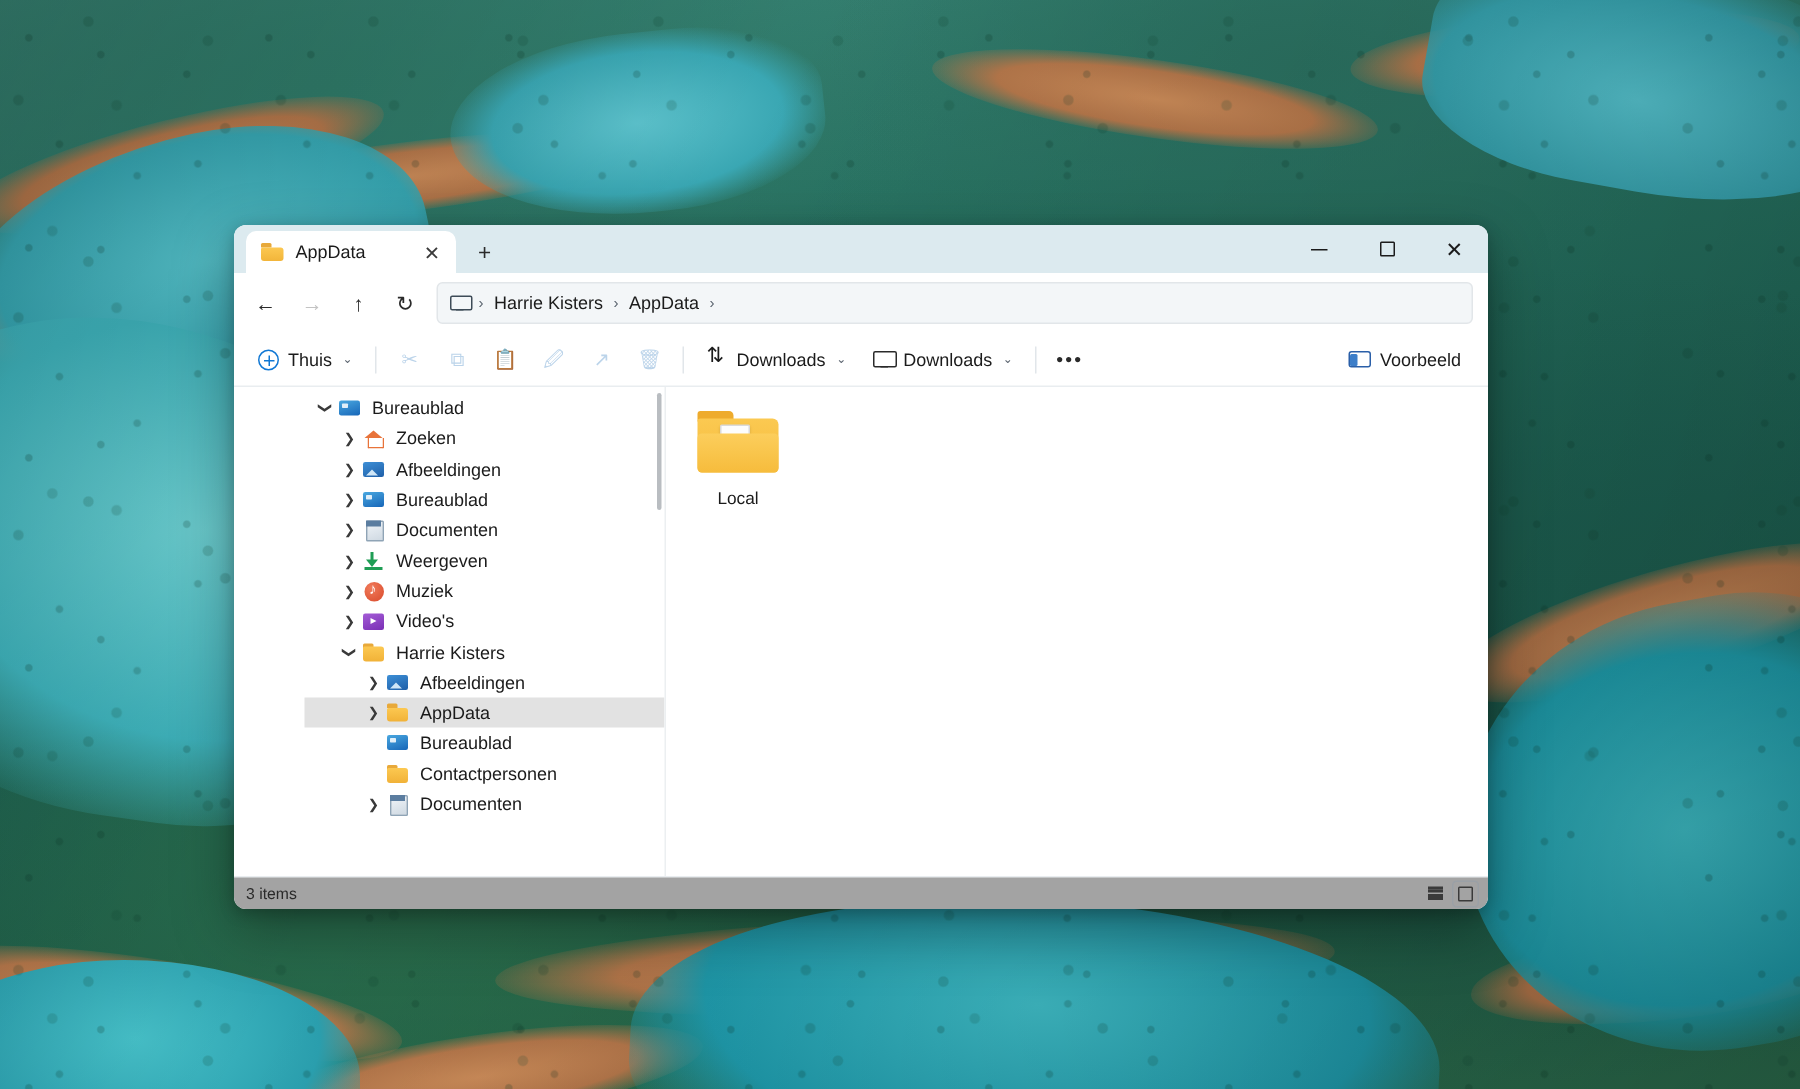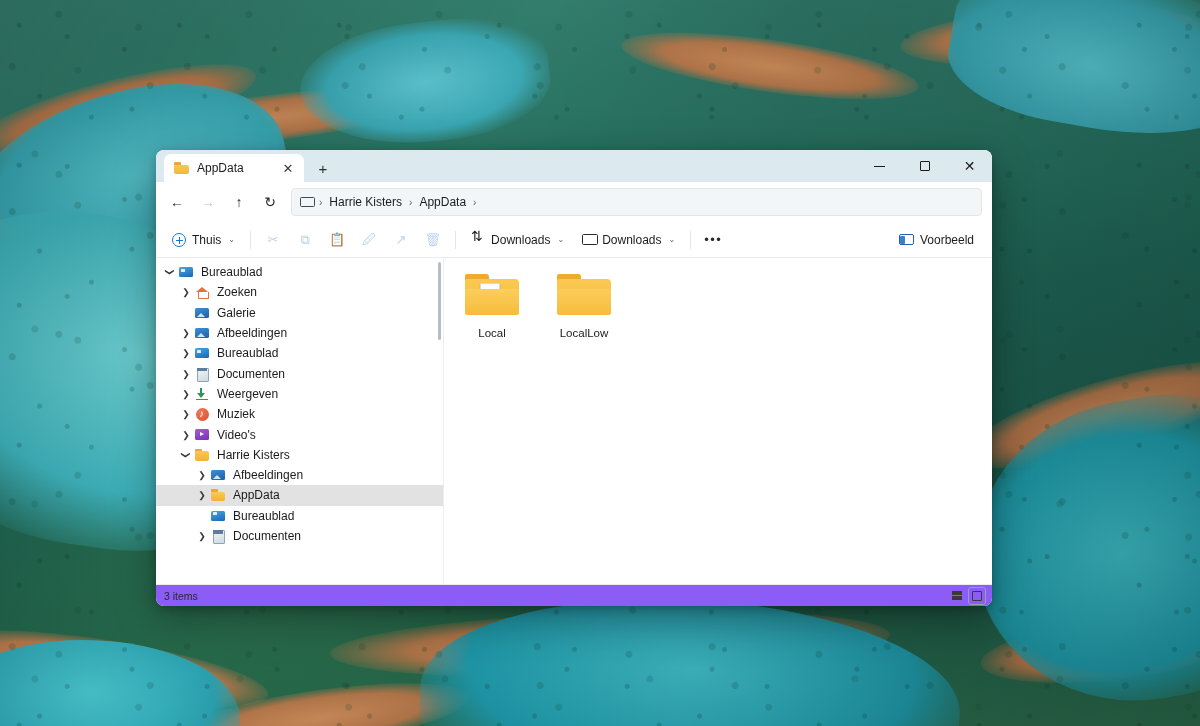--- a/index.html
+++ b/index.html
@@ -304,20 +304,21 @@
     border-right: 1px solid #eceff1;
   }
   #sidebar-scroll { position:absolute; inset:0; overflow:hidden; padding-top: 4px; }
   .tree-row {
     height: 20.3px;
     display: flex; align-items: center;
     padding-right: 6px;
     white-space: nowrap;
     font-size: 12px;
     color: #1b1b1b;
+    margin-left: 47px;
   }
   .tree-row.selected { background: #e2e2e2; }
   .chev {
     width: 16px; flex: 0 0 16px;
     display: flex; align-items: center; justify-content: center;
     font-size: 9px; color: #3a3a3a;
   }
   .chev.open { transform: rotate(90deg); }
   .chev.none { visibility: hidden; }
   .t-icon { width: 16px; flex: 0 0 16px; margin-right: 7px; position: relative; height: 14px; }
@@ -372,21 +373,21 @@
     position: absolute; right: 2px; top: 4px;
     width: 3px; height: 78px;
     background: #b9bdc1; border-radius: 2px;
   }
 
   
   #content {
     flex: 1; position: relative; background: #fff;
     padding: 14px 0 0 10px;
   }
-  #filegrid { display: flex; flex-wrap: wrap; align-content: flex-start; gap: 16px; }
+  #filegrid { display: flex; flex-wrap: wrap; align-content: flex-start; gap: 0; }
   .file-item {
     width: 76px; padding-top: 2px;
     display: flex; flex-direction: column; align-items: center;
     border-radius: 4px;
     margin-right: 0;
   }
   .big-folder {
     width: 54px; height: 45px; position: relative; margin-bottom: 7px;
   }
   .bf-tab {
@@ -415,21 +416,21 @@
   }
   .file-label {
     font-size: 11.5px; color: #1b1b1b; text-align: center;
     max-width: 74px; overflow: hidden; text-overflow: ellipsis; white-space: nowrap;
     padding: 1px 3px; border-radius: 2px;
   }
 
   
   #statusbar {
     height: 22px; flex: 0 0 22px;
-    background: #8b5cf6;
+    background: #a3a3a3;
     border-top: 1px solid #e9edf0;
     display: flex; align-items: center;
     padding: 0 6px 0 8px;
     font-size: 10.5px; color: #2a2a2a;
   }
   #status-spacer { flex: 1; }
   .vbtn {
     width: 18px; height: 18px; margin-left: 2px;
     display: flex; align-items: center; justify-content: center;
     border-radius: 3px;
@@ -567,25 +568,20 @@
             <span class="chev open">❯</span>
             <span class="t-icon i-desktop"></span>
             <span class="t-label">Bureaublad</span>
           </div>
           <div class="tree-row" style="padding-left: 22px;">
             <span class="chev">❯</span>
             <span class="t-icon i-home"></span>
             <span class="t-label">Zoeken</span>
           </div>
           <div class="tree-row" style="padding-left: 22px;">
-            <span class="chev none">❯</span>
-            <span class="t-icon i-pics"></span>
-            <span class="t-label">Galerie</span>
-          </div>
-          <div class="tree-row" style="padding-left: 22px;">
             <span class="chev">❯</span>
             <span class="t-icon i-pics"></span>
             <span class="t-label">Afbeeldingen</span>
           </div>
           <div class="tree-row" style="padding-left: 22px;">
             <span class="chev">❯</span>
             <span class="t-icon i-desktop"></span>
             <span class="t-label">Bureaublad</span>
           </div>
           <div class="tree-row" style="padding-left: 22px;">
@@ -622,20 +618,25 @@
           </div>
           <div class="tree-row selected" style="padding-left: 38px;">
             <span class="chev">❯</span>
             <span class="t-icon i-folder"></span>
             <span class="t-label">AppData</span>
           </div>
           <div class="tree-row" style="padding-left: 38px;">
             <span class="chev none">❯</span>
             <span class="t-icon i-desktop"></span>
             <span class="t-label">Bureaublad</span>
+          </div>
+          <div class="tree-row" style="padding-left: 38px;">
+            <span class="chev none">❯</span>
+            <span class="t-icon i-folder"></span>
+            <span class="t-label">Contactpersonen</span>
           </div>
           <div class="tree-row" style="padding-left: 38px;">
             <span class="chev">❯</span>
             <span class="t-icon i-docs"></span>
             <span class="t-label">Documenten</span>
           </div>
         </div>
       <div id="sb-scrollbar"></div>
     </div>
 
@@ -644,28 +645,20 @@
           <div class="file-item">
             <div class="big-folder">
               <span class="bf-tab"></span>
               <span class="bf-back"></span>
               <span class="bf-paper">
                 <span class="bf-paper-art"></span>
               </span>
               <span class="bf-front"></span>
             </div>
             <div class="file-label">Local</div>
-          </div>
-          <div class="file-item">
-            <div class="big-folder">
-              <span class="bf-tab"></span>
-              <span class="bf-back"></span>
-              <span class="bf-front"></span>
-            </div>
-            <div class="file-label">LocalLow</div>
           </div>
         </div>
     </div>
   </div>
 
   <div id="statusbar">
     <span>3 items</span>
     <span id="status-spacer"></span>
     <span class="vbtn">
       <span class="vb-lines">

